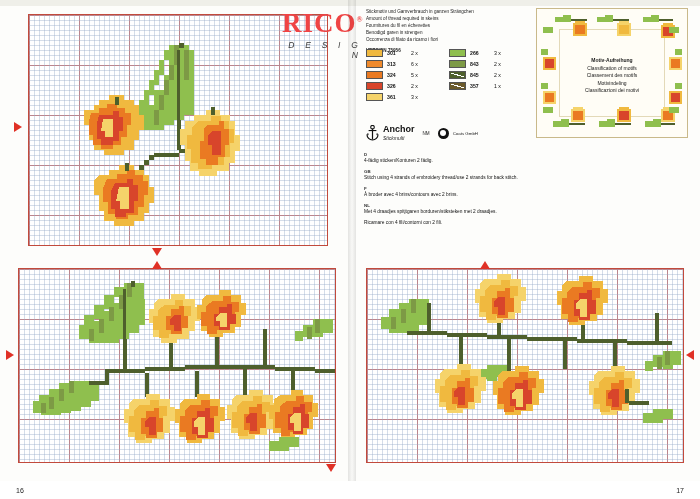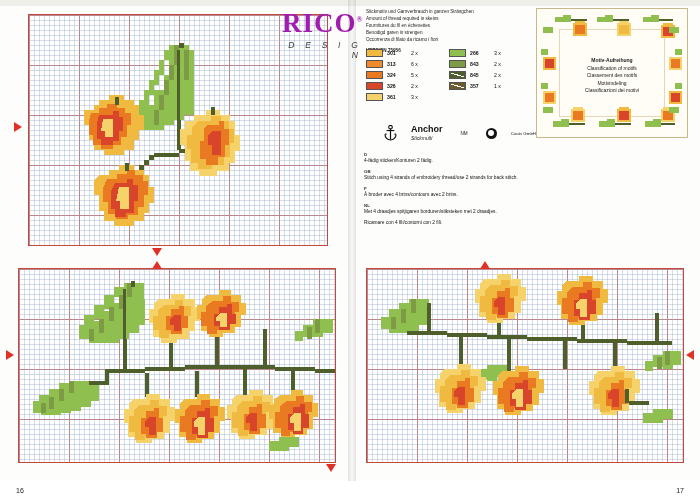--- a/index.html
+++ b/index.html
@@ -48,21 +48,21 @@
     border:1px solid #c24a3c;
   }
   .motif { position:absolute; left:0; top:0; }
 
   
   .rico-logo {
     position:absolute; left:282px; top:10px; width:80px; text-align:right;
   }
   .rico-word {
     font-family:"Liberation Serif", serif;
-    font-size:27px; font-weight:bold; letter-spacing:1px; color:#a21caf;
+    font-size:27px; font-weight:bold; letter-spacing:1px; color:#ef4444;
     line-height:1;
   }
   .rico-reg { font-size:8px; vertical-align:super; }
   .rico-design {
     font-size:8.5px; letter-spacing:4.2px; color:#3a3a3a; margin-top:3px;font-style:italic;
   }
 
   
   .lang-block {
     position:absolute; left:366px; top:8px; width:160px;
@@ -84,21 +84,21 @@
   .swatch.bs::after {
     content:""; position:absolute; left:1px; top:1px; right:1px; bottom:1px;
     background:linear-gradient(to top right, transparent 43%, #ffffff 43%, #ffffff 57%, transparent 57%);
   }
   .key-num { font-size:5.2px; font-weight:bold; width:18px; color:#111; }
   .key-cnt { font-size:5.2px; color:#111; margin-left:6px; }
 
   
   .anchor {
     position:absolute; left:366px; top:123px; width:170px; height:20px;
-    display:flex; align-items:center; gap:14px;justify-content:flex-end;
+    display:flex; align-items:center; gap:4px;
   }
   .anchor-name { font-size:9px; font-weight:bold; color:#111; line-height:1.05; }
   .anchor-sub { font-size:5px; font-style:italic; color:#222; }
   .anchor-nm { font-size:4.6px; color:#222; margin-left:4px; }
   .dot-logo {
     width:11px; height:11px; border-radius:50%; background:#111; display:inline-block;
     position:relative; margin-left:4px; flex:0 0 auto;
   }
   .dot-logo::after{
     content:""; position:absolute; left:2.5px; top:2.5px; width:6px; height:6px;

